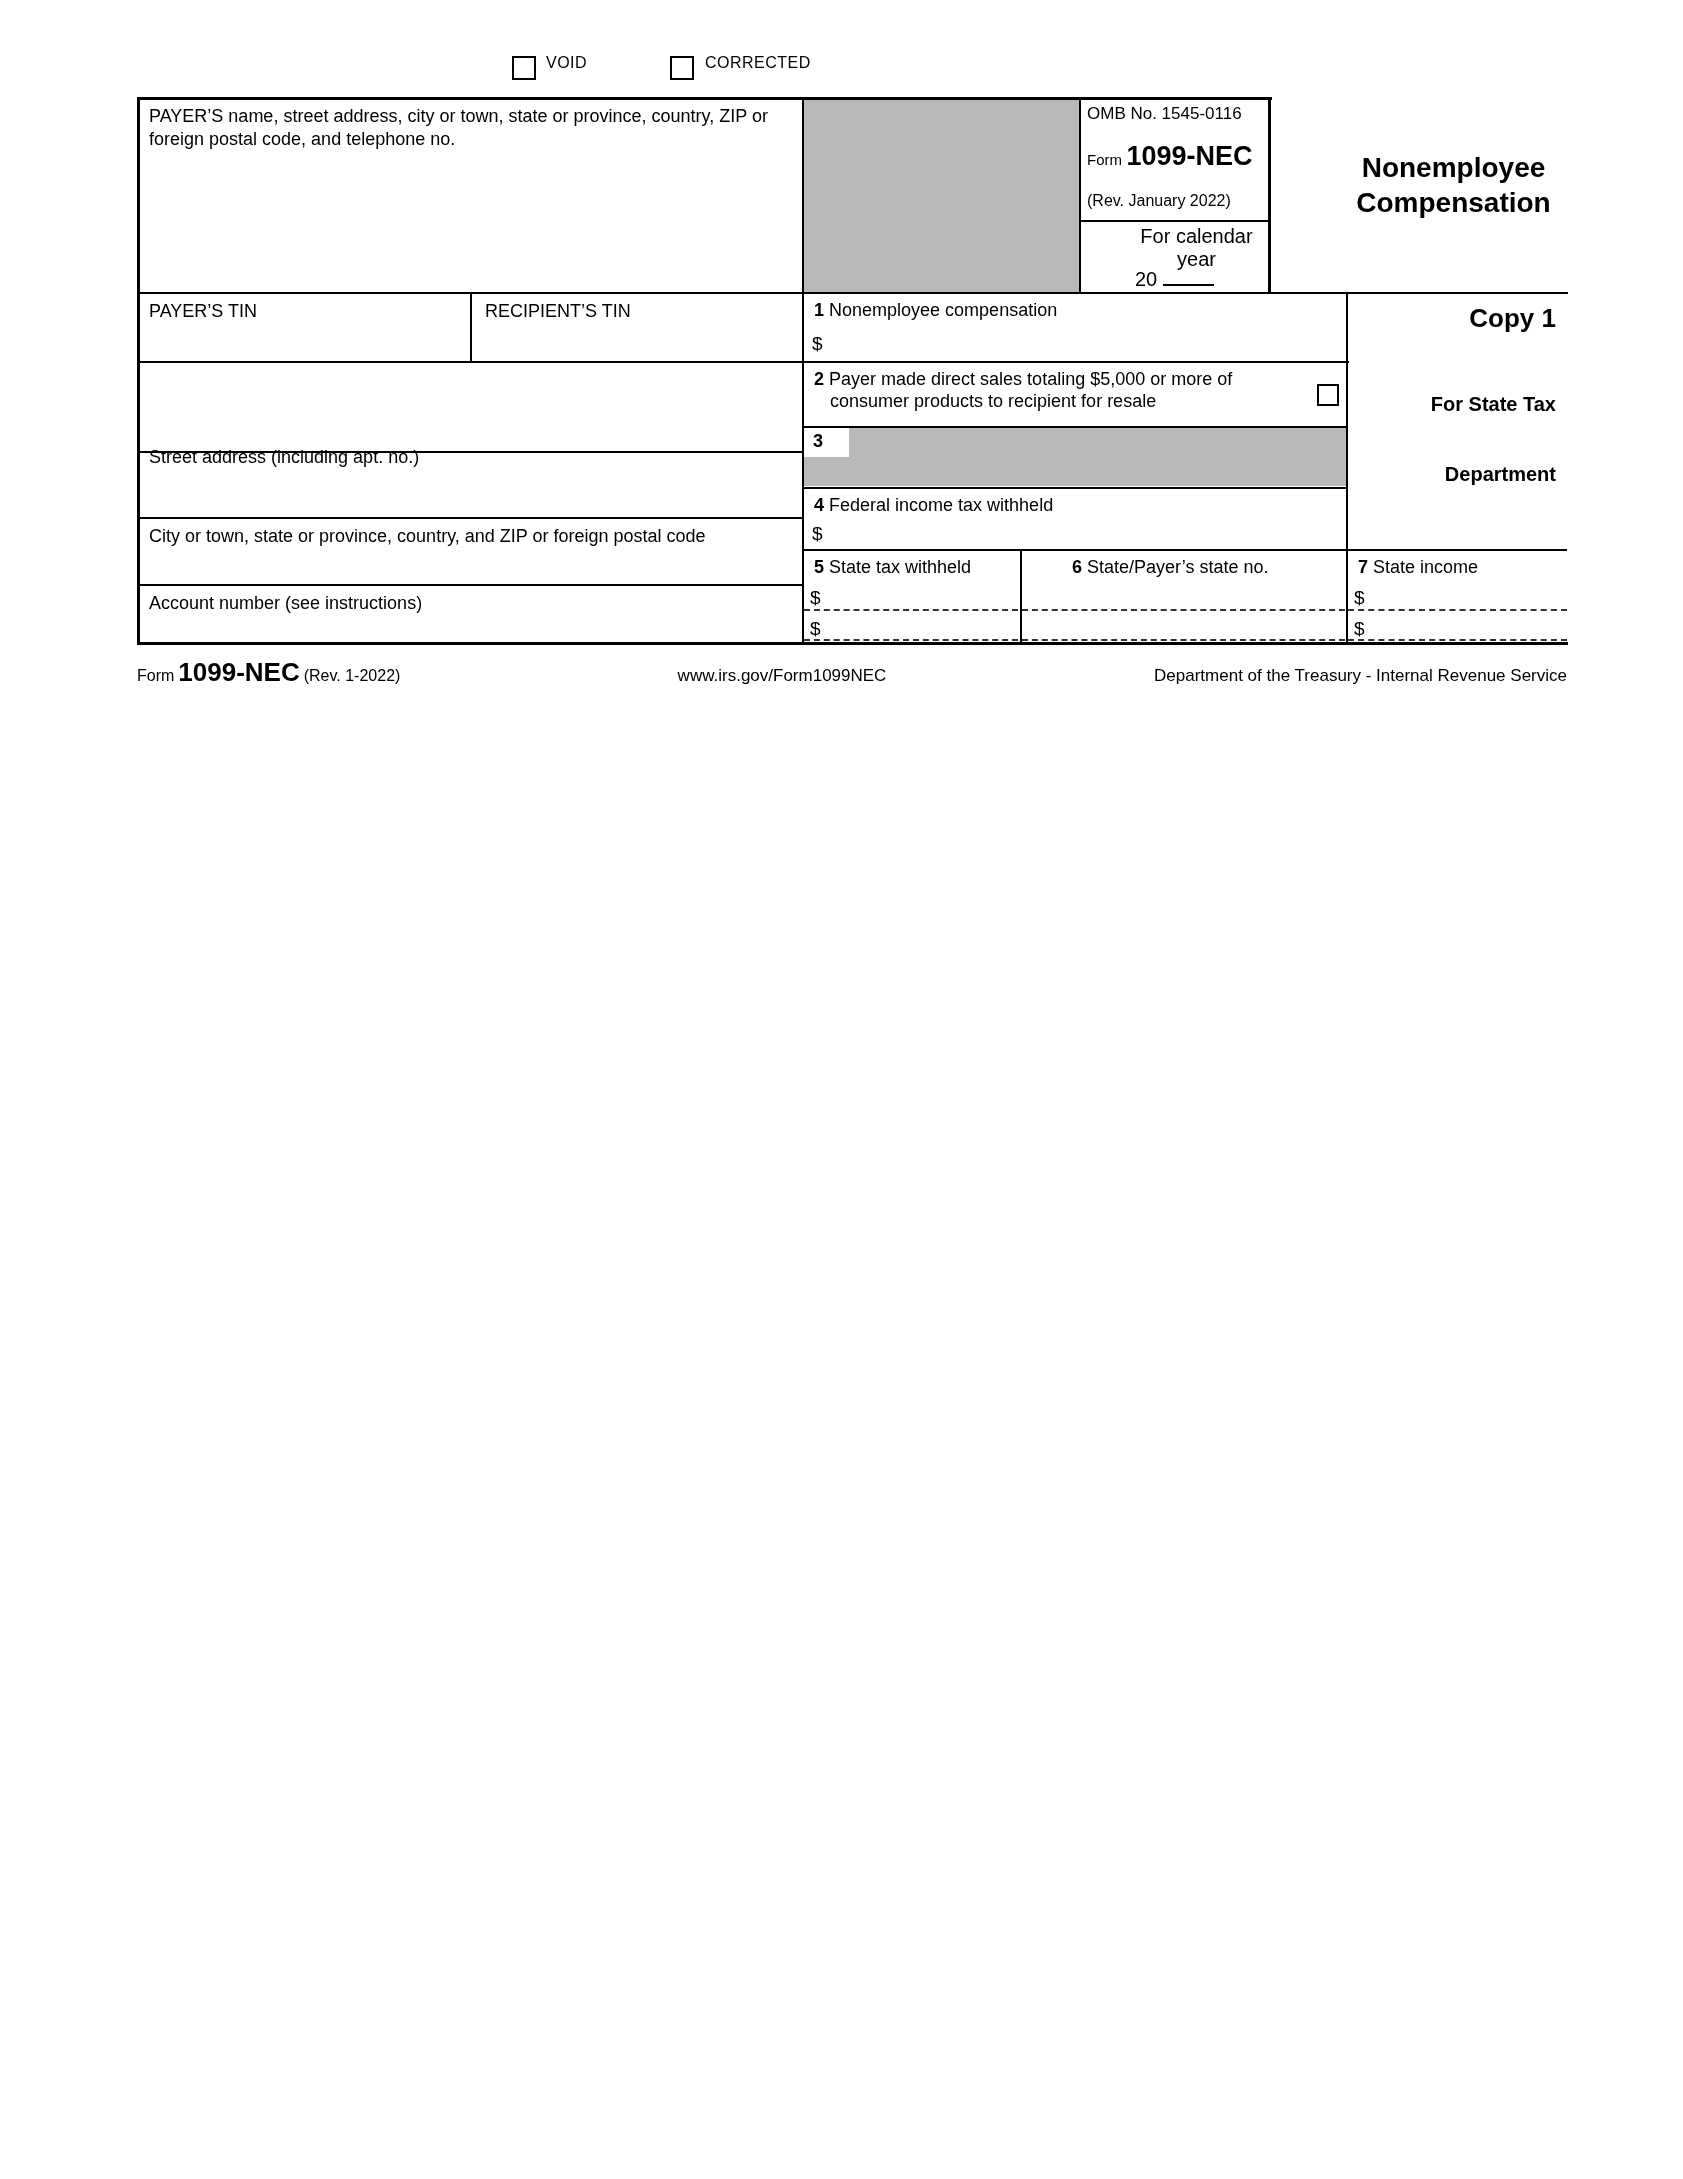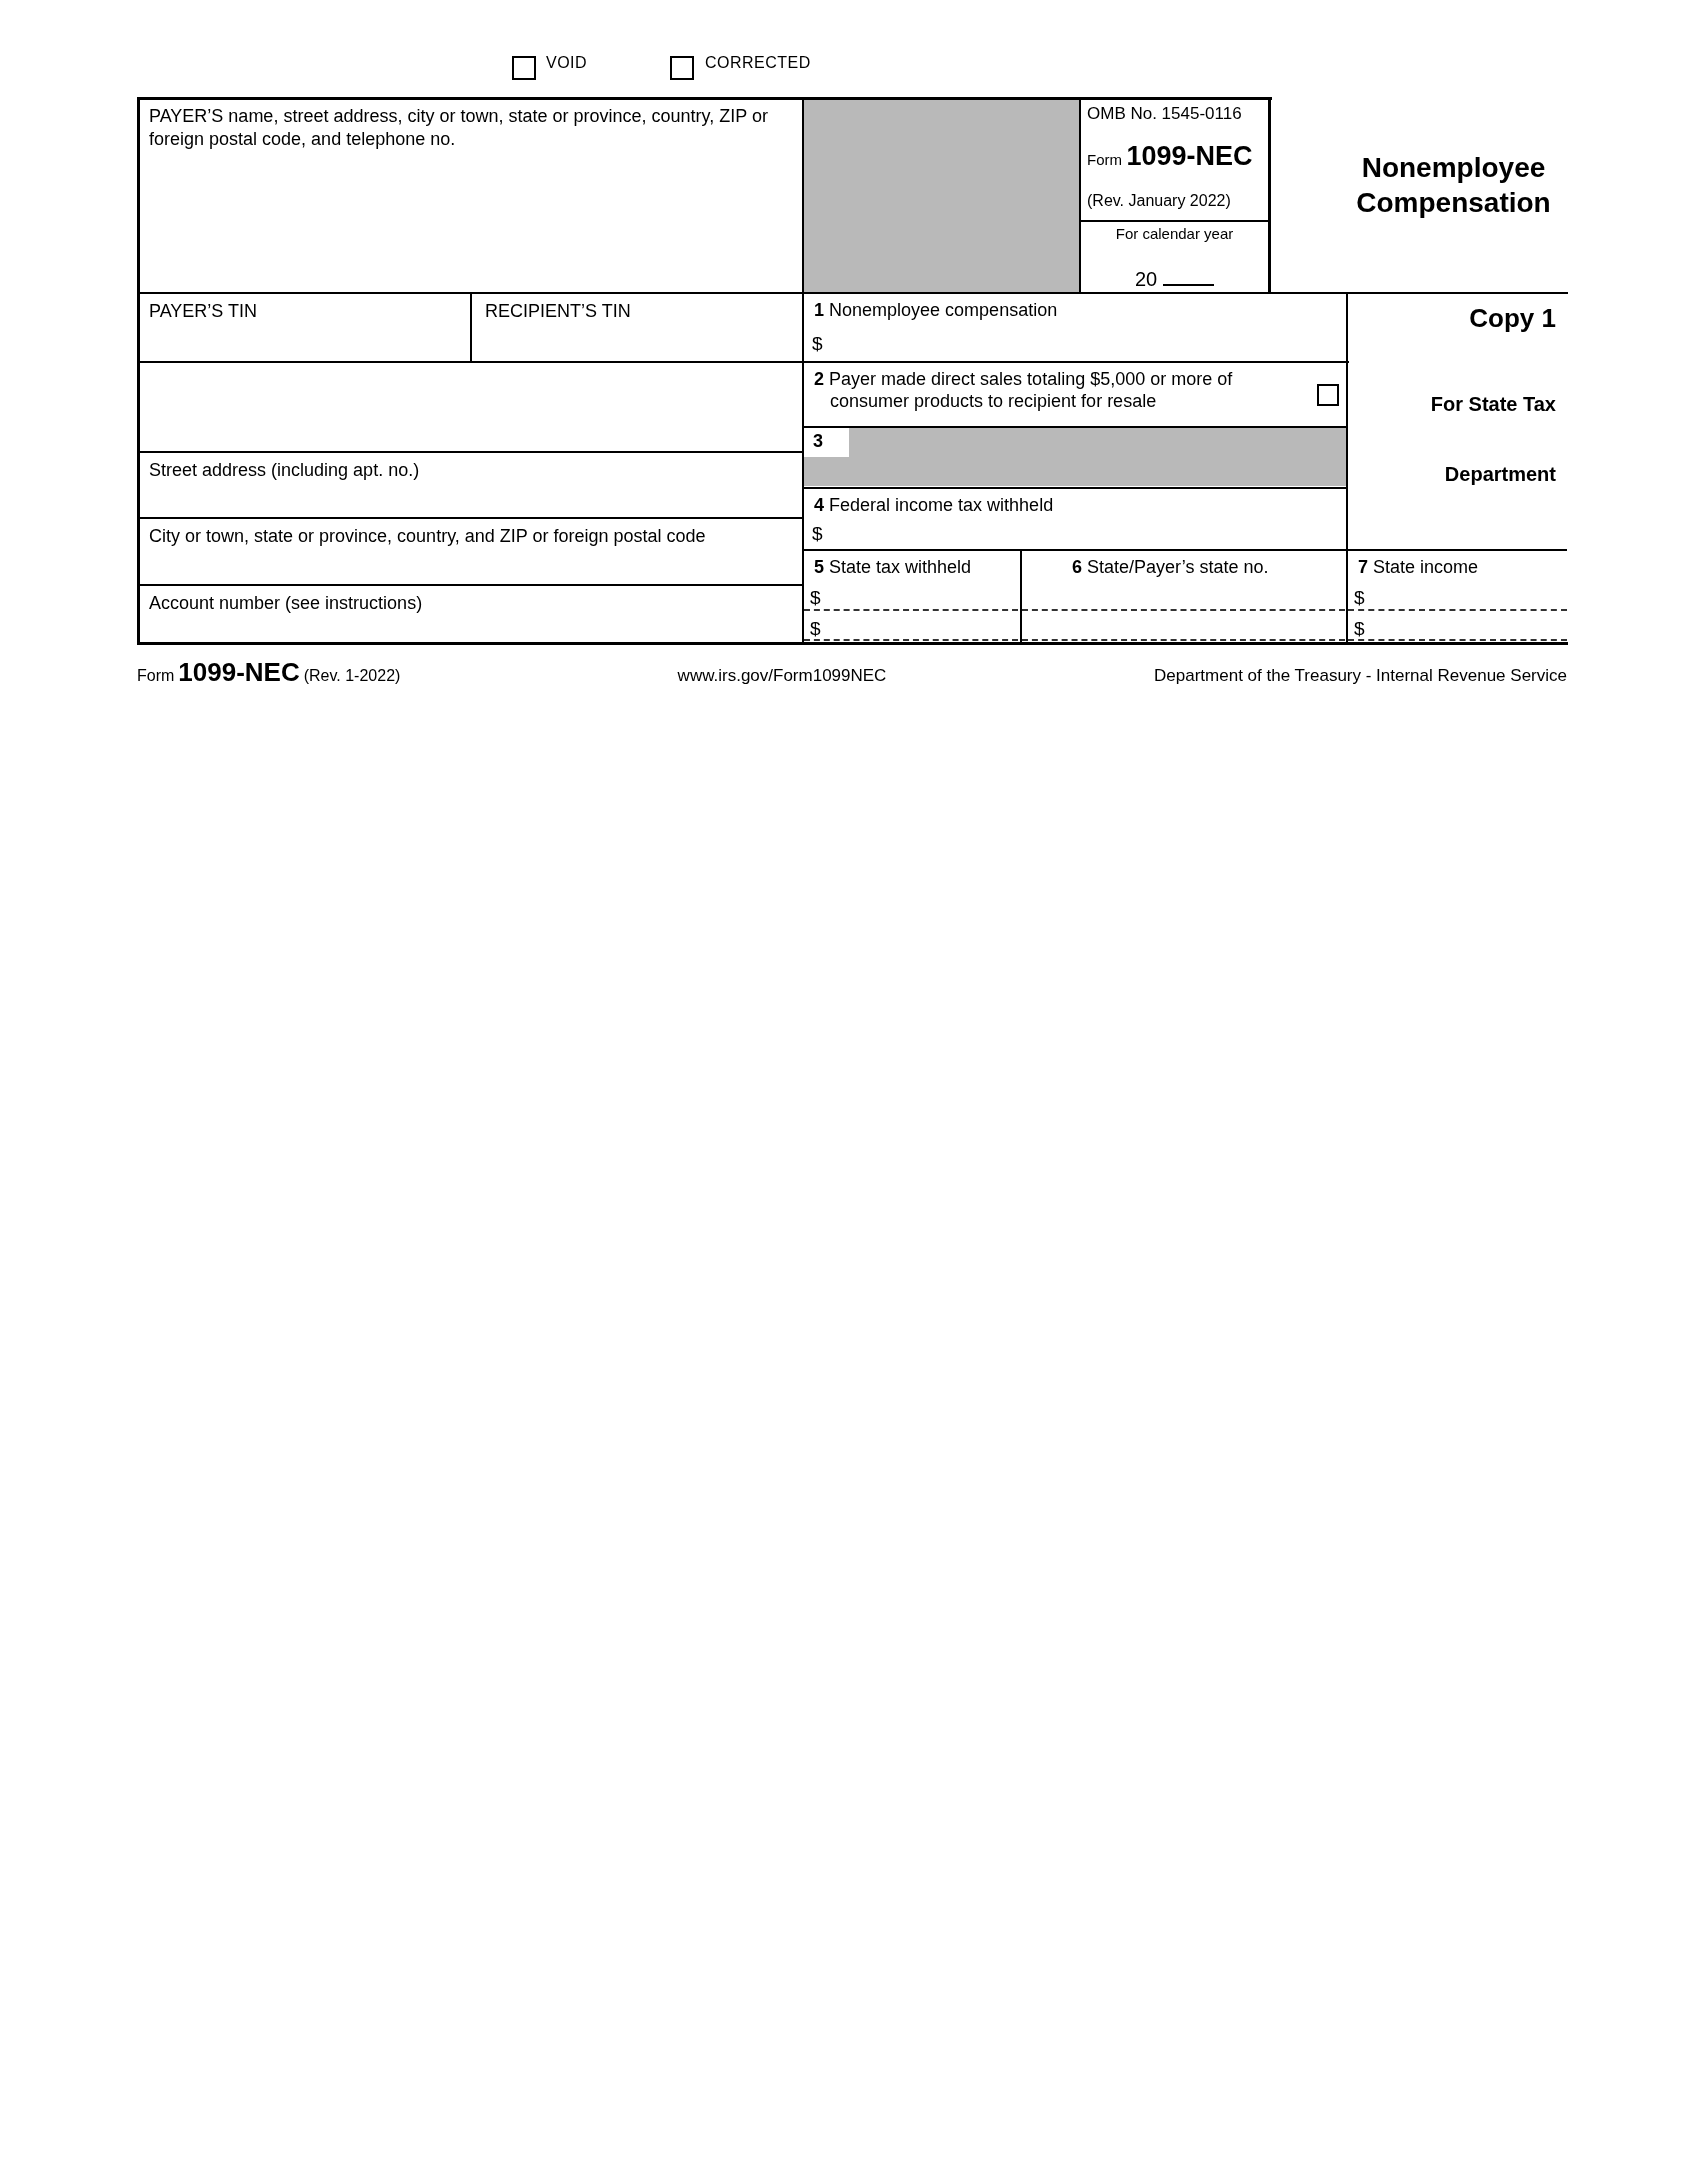--- a/index.html
+++ b/index.html
@@ -23,21 +23,21 @@
   .dollar { position:absolute; font-size:19px; }
 
   .cb { position:absolute; border:2.5px solid #000; background:#fff; }
   .toplbl { position:absolute; font-size:16px; letter-spacing:0.5px; }
 
   .ombno { position:absolute; left:1087px; top:104px; font-size:17px; }
   .formline { position:absolute; left:1087px; top:141px; }
   .formline .small { font-size:15px; }
   .formline .big { font-size:27px; font-weight:bold; }
   .rev { position:absolute; left:1087px; top:192px; font-size:16px; }
-  .calwrap { position:absolute; left:1079px; top:225px; width:191px; text-align:center; font-size:15px; }
+  .calwrap { position:absolute; left:1079px; top:225px; width:191px; text-align:center; font-size:20px;padding-left:44px; }
   .yearwrap { position:absolute; left:1079px; top:248px; width:191px; text-align:center;margin-top:20px; }
   .yearwrap .yr { font-size:20px; }
   .blank { display:inline-block; width:51px; height:16px; border-bottom:2px solid #000; margin-left:6px; }
 
   .title { position:absolute; left:1332px; top:150px; width:243px; text-align:center;
            font-size:28px; font-weight:bold; line-height:35px; }
   .title span { display:block; }
 
   .copy1 { position:absolute; left:1351px; top:303px; width:211px; text-align:right;
            padding-right:6px; font-size:26px; font-weight:bold; }
@@ -141,21 +141,21 @@
 
   <div class="cell" style="left:802px;top:361px;width:545px;height:64px;">
     <span class="boxlbl b2wrap">
       <span class="boxnum">2</span>
       <span>Payer made direct sales totaling $5,000 or more of</span>
       <span class="b2line2">consumer products to recipient for resale</span>
     </span>
     <span class="cb" style="left:515px;top:23px;width:22px;height:22px;"></span>
   </div>
 
-  <div class="cell" style="left:137px;top:451px;width:665px;height:84px;">
+  <div class="cell" style="left:137px;top:438px;width:665px;height:84px;">
     <span class="lbl pad">Street address (including apt. no.)</span>
   </div>
   <div class="cell" style="left:137px;top:517px;width:665px;height:67px;">
     <span class="lbl pad">City or town, state or province, country, and ZIP or foreign postal code</span>
   </div>
   <div class="cell" style="left:137px;top:584px;width:665px;height:57px;">
     <span class="lbl pad">Account number (see instructions)</span>
   </div>
 
   <div class="cell" style="left:802px;top:487px;width:545px;height:62px;">

